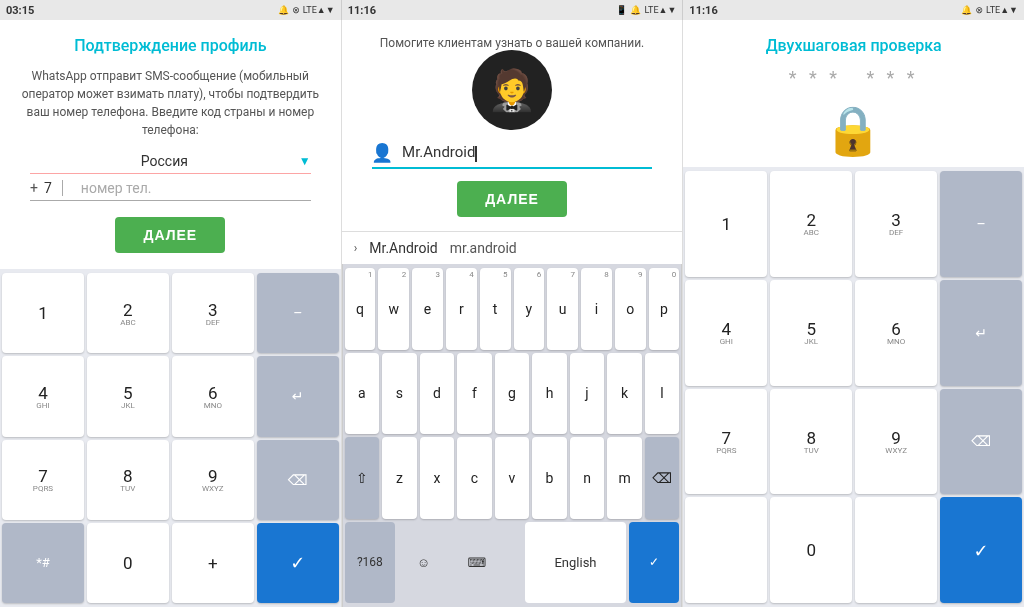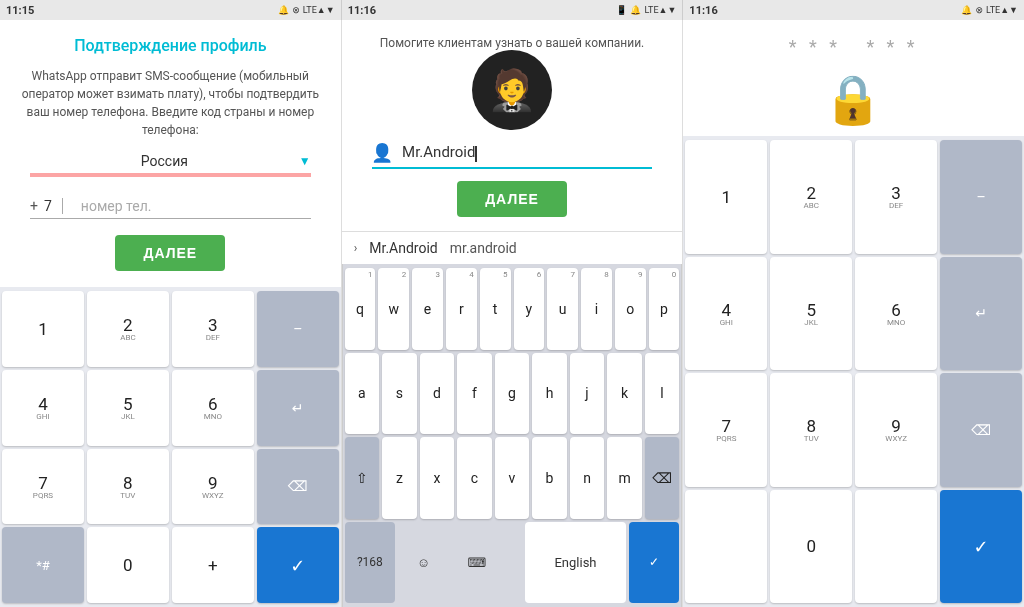--- a/index.html
+++ b/index.html
@@ -66,22 +66,22 @@
     
     .panel1-desc {
       font-size: 12px;
       color: #555;
       text-align: center;
       line-height: 1.5;
       margin-bottom: 14px;
     }
     .country-select-wrapper {
       position: relative;
-      border-bottom: 4px solid #fca5a5;
-      margin: 0 10px 21px;
+      border-bottom: 1px solid #fca5a5;
+      margin: 0 10px 6px;
       display: flex;
       align-items: center;
       justify-content: center;
       padding-bottom: 4px;
     }
     .country-select-label {
       font-size: 14px;
       color: #333;
       flex: 1;
       text-align: center;
@@ -376,21 +376,21 @@
       flex: 2;
       font-size: 13px;
       margin-left: 20px;
     }
   </style>
 </head>
 <body>
 
 <div class="status-bars">
   <div class="status-bar">
-    <span class="status-time">11:15</span>
+    <span class="status-time">03:15</span>
     <div class="status-icons">
       <span>🔔</span>
       <span>⊗</span>
       <span>LTE▲▼</span>
     </div>
   </div>
   <div class="status-bar">
     <span class="status-time">11:16</span>
     <div class="status-icons">
       <span>📱</span>
@@ -566,20 +566,21 @@
           <div class="toolbar-key lang-key">⌨</div>
           <div class="toolbar-key english-key">English</div>
           <div class="toolbar-key check-key">✓</div>
         </div>
       </div>
     </div>
   </div>
 
   <div class="panel">
     <div class="panel-content">
+      <div class="panel-title">Двухшаговая проверка</div>
       <div class="pin-input-row">
         <span class="pin-dot">* * *&nbsp;&nbsp;&nbsp;* * *</span>
       </div>
       <div class="lock-icon-area">
         <span class="lock-icon">🔒</span>
       </div>
     </div>
 
     <div class="keyboard-area">
       <div class="keyboard">

